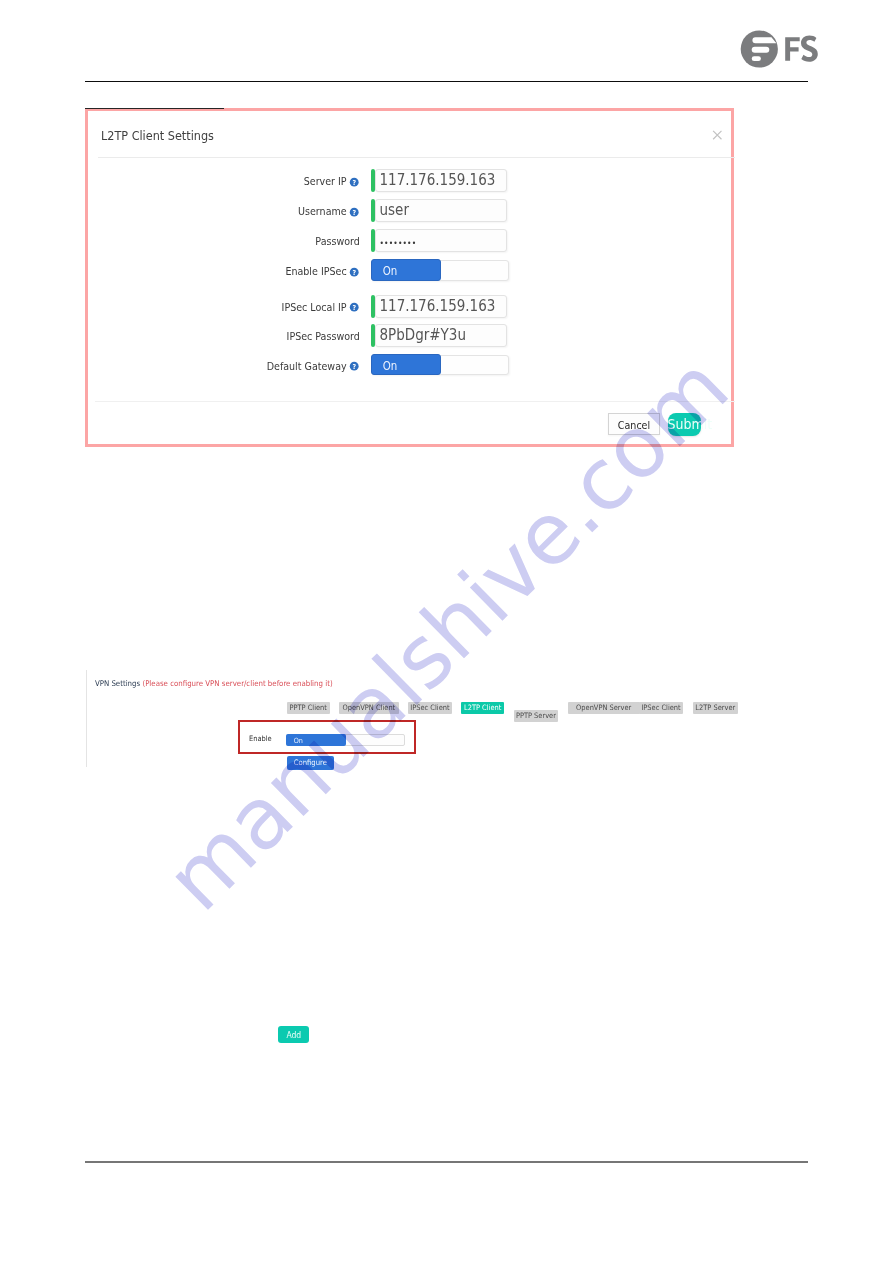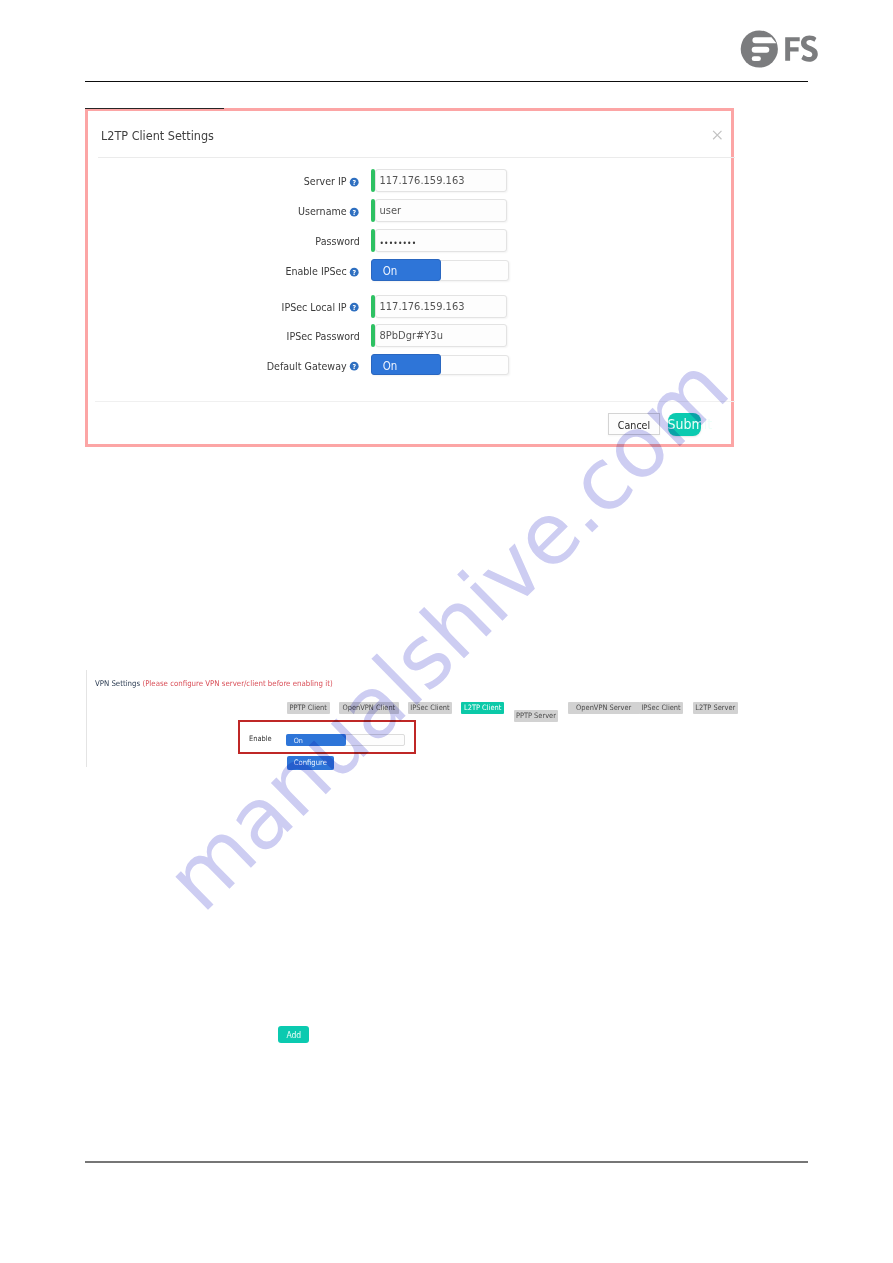--- a/index.html
+++ b/index.html
@@ -39,21 +39,21 @@
              font-family:"DejaVu Sans",sans-serif;font-stretch:condensed;
              font-size:10.6px;color:#3a3a3a;white-space:nowrap;text-align:center;}
   .qicon{display:inline-block;width:10.4px;height:10.4px;vertical-align:-2.2px;margin-left:2.8px;}
   .fld{position:absolute;left:283px;top:0;width:136px;height:23px;box-sizing:border-box;}
   .fld-green{position:absolute;left:0;top:0;width:4.2px;height:23px;background:#2ec163;border-radius:2px;}
   .fld-box{position:absolute;left:3.6px;top:0;width:132.4px;height:23px;box-sizing:border-box;
            border:1px solid #e3e3e3;border-radius:3px;background:#fdfdfd;
            box-shadow:1px 1px 2px rgba(0,0,0,.045);}
   .fld-val{position:absolute;left:8.5px;top:0;height:23px;line-height:23.5px;
            font-family:"DejaVu Sans",sans-serif;font-stretch:condensed;
-           font-size:11px;color:#555555;}
+           font-size:15px;color:#555555;}
   .dots{letter-spacing:0.15px;font-size:8.4px;color:#3a3a3a;line-height:28.5px;}
 
   
   .toggle{position:absolute;left:283.3px;top:0.3px;width:138px;height:21.5px;}
   .tg-off{position:absolute;left:0;top:1px;width:138px;height:20.5px;background:#fefefe;
           border:1px solid #e4e4e4;border-radius:3px;box-sizing:border-box;
           box-shadow:1px 1px 2px rgba(0,0,0,.05);}
   .tg-on{position:absolute;left:0;top:0;width:69.5px;height:21.5px;background:#2e75d8;
          border:1px solid #2a67c0;border-radius:3px;box-sizing:border-box;}
   .tg-on-lbl{position:absolute;left:11.4px;top:0;height:21.5px;line-height:25.5px;

